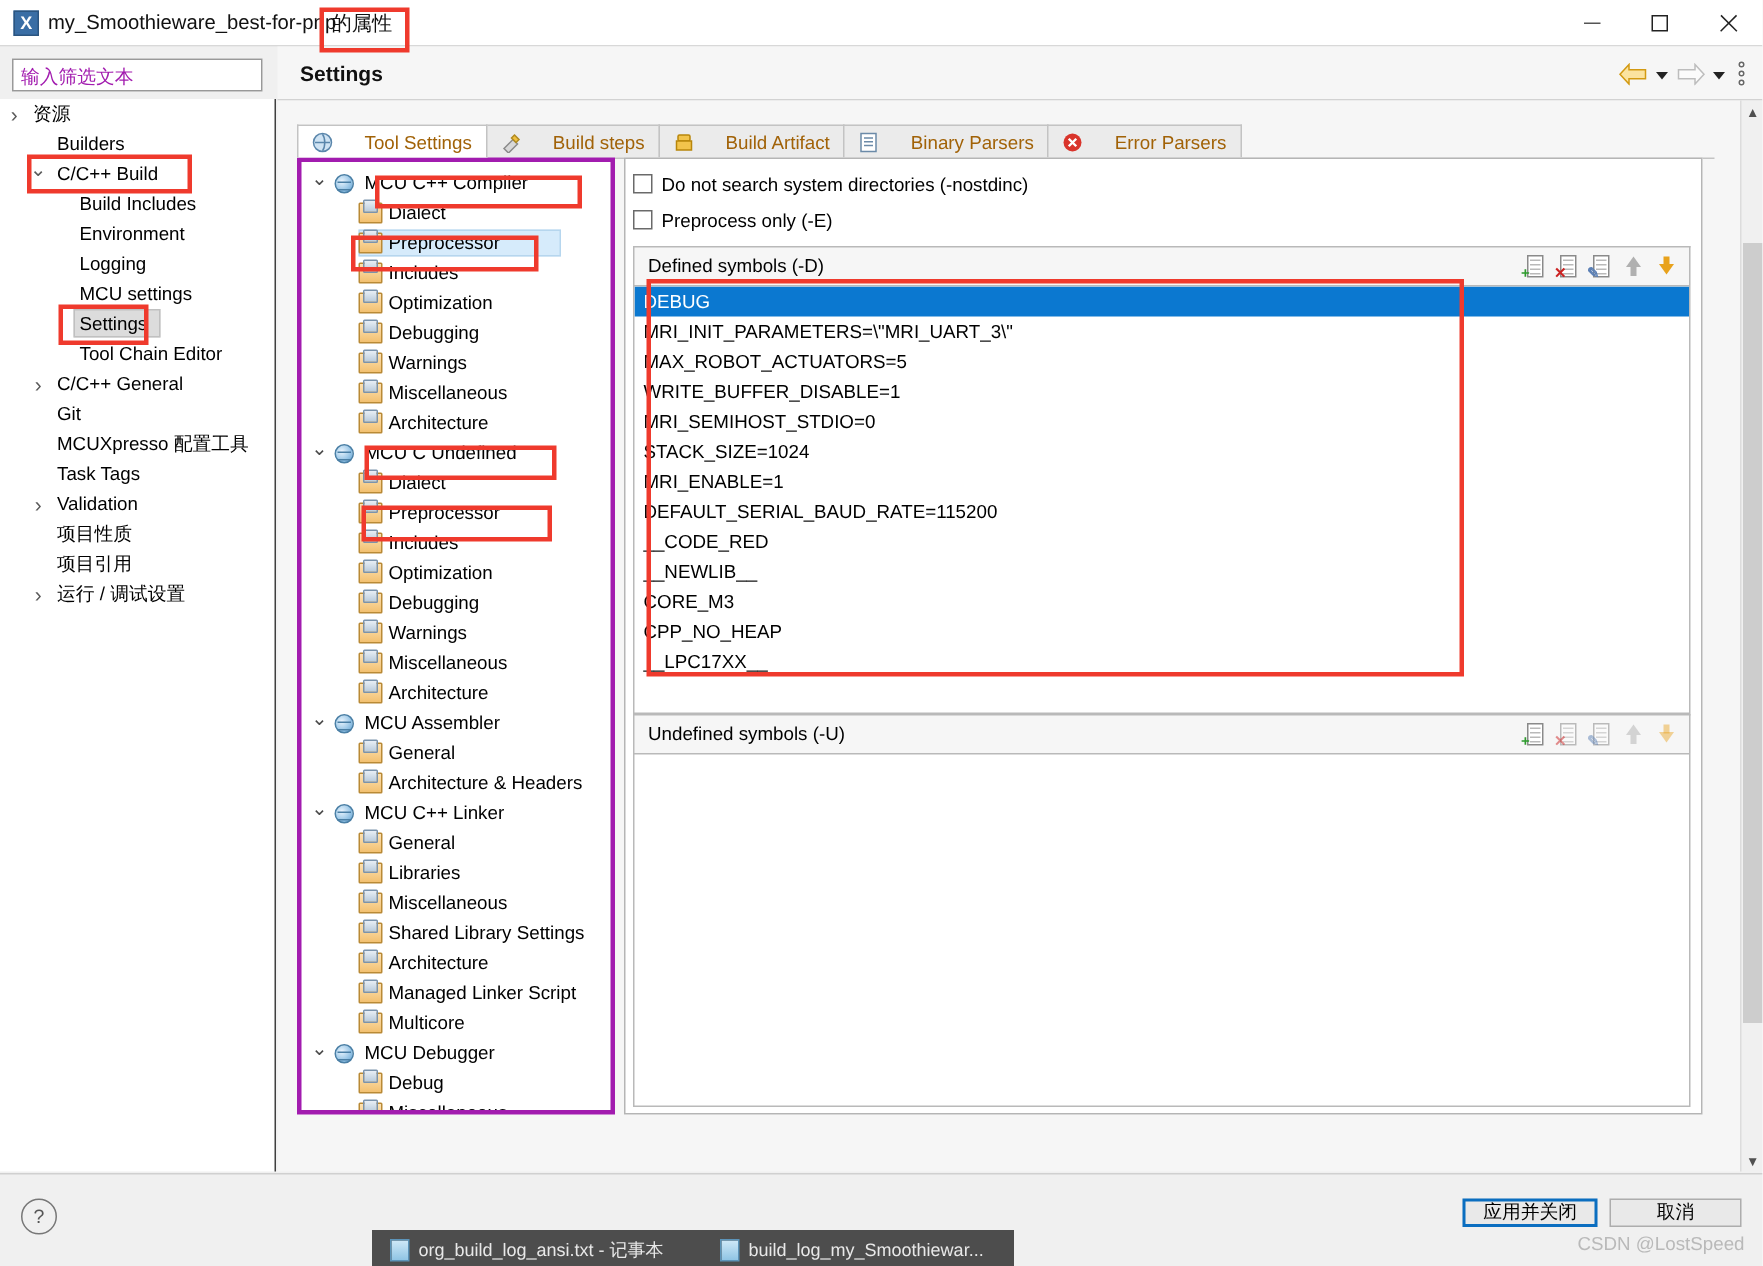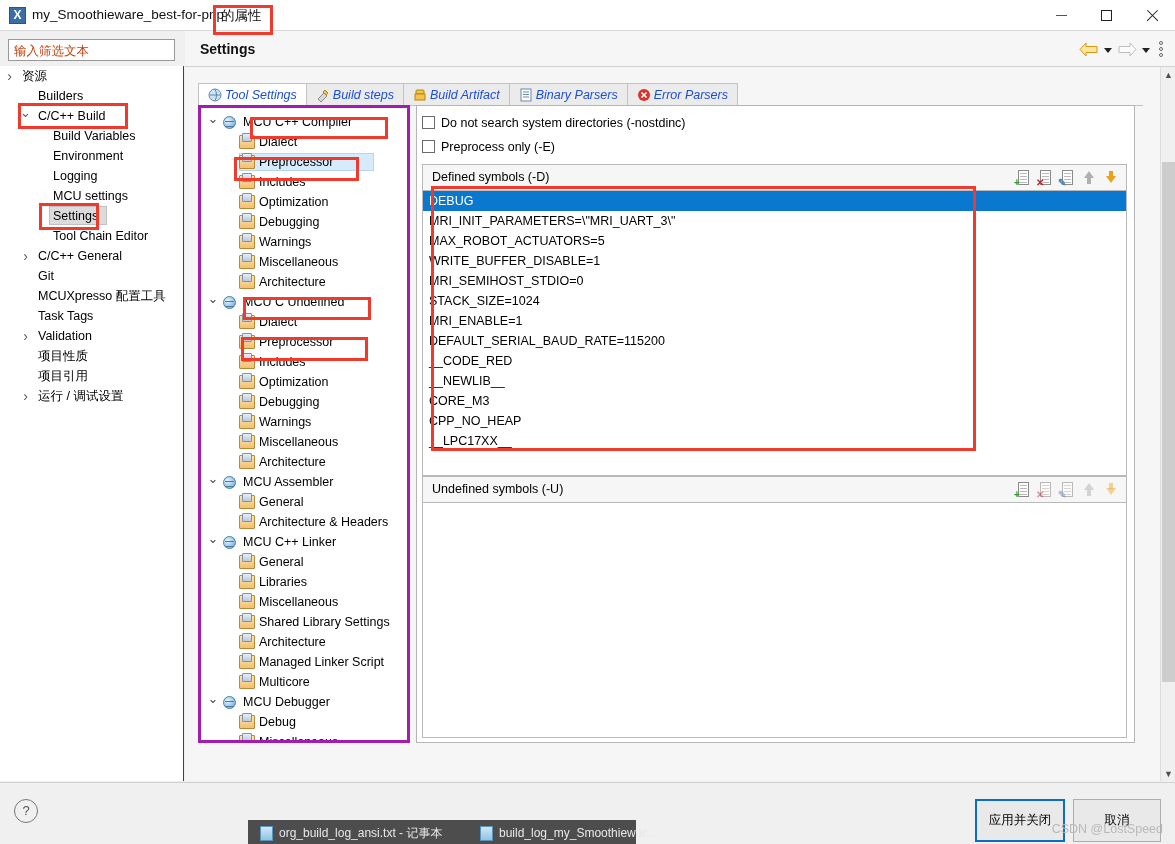--- a/index.html
+++ b/index.html
@@ -47,21 +47,21 @@
   .glyph-close:before, .glyph-close:after {
     content: ""; position: absolute; left: 0; top: 6px; width: 15px; height: 1.3px; background: #222;
   }
   .glyph-close:before { transform: rotate(45deg); }
   .glyph-close:after  { transform: rotate(-45deg); }
 
   
   .filter-box {
     position: absolute; left: 8px; top: 39px; width: 167px; height: 22px;
     border: 1px solid #999; background: #fff;
-    font-size: 12.5px; color: #c2410c; padding: 3px 5px;
+    font-size: 12.5px; color: #a21caf; padding: 3px 5px;
   }
   .left-panel {
     position: absolute; left: 0px; top: 66px; width: 184px; height: 815px;
     background: #fff; border-right: 1px solid #404040;
     overflow: hidden;
   }
   .tree-row {
     position: relative; height: 20px; line-height: 20px;
     font-size: 12.5px; color: #000; white-space: nowrap;
   }
@@ -112,24 +112,24 @@
     position: absolute; left: 185px; top: 67px; width: 975px; height: 714px;
     background: #f6f6f6;
   }
 
   
   .tabstrip {
     position: absolute; left: 13px; top: 16px; width: 945px; height: 22px;
     display: flex; align-items: flex-end;
   }
   .tab {
-    height: 22px; display: flex; align-items: center; gap: 3px;
-    padding: 0 9px; font-size: 12.5px; color: #1d4ed8;
+    height: 22px; display: flex; align-items: center; gap: 21px;
+    padding: 0 9px; font-size: 12.5px; color: #a16207;
     border: 1px solid #c3c3c3; border-bottom: none; background: #ebebeb;
-    margin-right: -1px; white-space: nowrap; font-style: italic;
+    margin-right: -1px; white-space: nowrap;
   }
   .tab.active { background: #ffffff; border-color: #c3c3c3; position: relative; z-index: 3; }
   .tab-bodyline {
     position: absolute; left: 13px; top: 38px; width: 945px; height: 1px; background: #c3c3c3;
   }
 
   
   .tree-pane {
     position: absolute; left: 13px; top: 38px; width: 212px; height: 638px;
     background: #fff; border: 3px solid #a21caf; overflow: hidden;
@@ -243,27 +243,27 @@
   .bottom-bar {
     position: absolute; left: 0; top: 782px; width: 1175px; height: 62px;
     background: #f0f0f0; border-top: 1px solid #d0d0d0;
   }
   .help-btn {
     position: absolute; left: 14px; top: 16px; width: 24px; height: 24px;
     border: 1.4px solid #777; border-radius: 50%; color: #555;
     font-size: 13px; text-align: center; line-height: 21px;
   }
   .btn {
-    position: absolute; height: 43px; min-width: 86px;
+    position: absolute; height: 19px; min-width: 86px;
     border: 1px solid #adadad; background: #e9e9e9; font-size: 12.5px;
     display: flex; align-items: center; justify-content: center; color: #000;
   }
   .btn.primary { border: 2px solid #0b6ec0; background: #e9e9e9; }
   .taskbar {
-    position: absolute; left: 248px; top: 820px; width: 388px; height: 24px;
+    position: absolute; left: 248px; top: 820px; width: 428px; height: 24px;
     background: #4d4d4d;
   }
   .task-item {
     position: absolute; top: 4px; height: 18px; display: flex; align-items: center; gap: 6px;
     color: #e8e8e8; font-size: 12px; white-space: nowrap;
   }
   .np-icon {
     width: 13px; height: 15px; background: linear-gradient(#cfe8f7,#8fc4e4);
     border: 1px solid #5c93b8;
   }
@@ -305,21 +305,21 @@
           <span class="lbl" style="left: 22px;">资源</span>
         </div>
         <div class="tree-row">
           <span class="lbl" style="left: 38px;">Builders</span>
         </div>
         <div class="tree-row">
           <span class="twisty open" style="left: 20px;"></span>
           <span class="lbl" style="left: 38px;">C/C++ Build</span>
         </div>
         <div class="tree-row">
-          <span class="lbl" style="left: 53px;">Build Variables</span>
+          <span class="lbl" style="left: 53px;">Build Includes</span>
         </div>
         <div class="tree-row">
           <span class="lbl" style="left: 53px;">Environment</span>
         </div>
         <div class="tree-row">
           <span class="lbl" style="left: 53px;">Logging</span>
         </div>
         <div class="tree-row">
           <span class="lbl" style="left: 53px;">MCU settings</span>
         </div>

